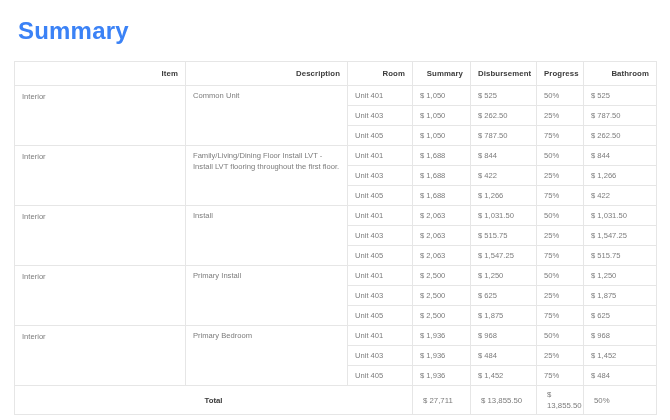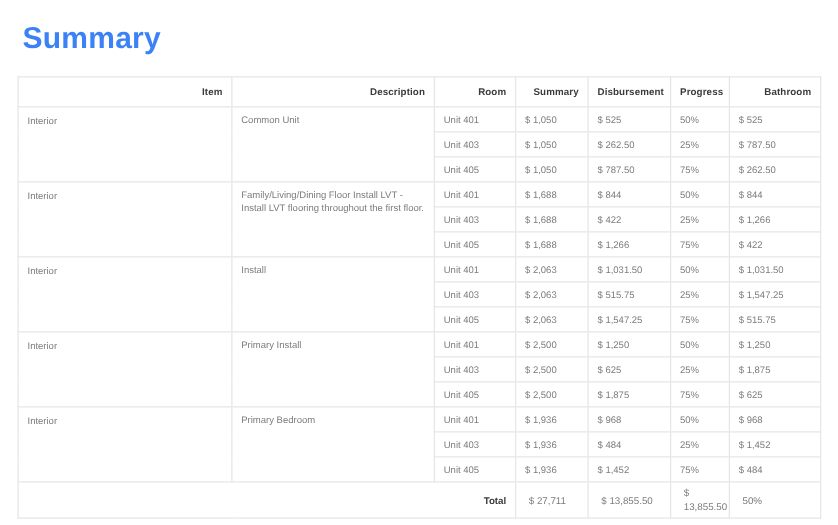--- a/index.html
+++ b/index.html
@@ -91,21 +91,21 @@
   table.summary tfoot td {
     height: 20px;
     border: 1px solid #e6e6e6;
     color: #3b3b3b;
     font-weight: 700;
     font-size: 7.8px;
     vertical-align: middle;
     padding: 3px 7px;
   }
   table.summary tfoot td.total-label {
-    text-align: right;
+    text-align: center;
   }
   table.summary tfoot td.total-val {
     font-weight: 400;
     color: #7c7c7c;
     text-align: left;
     padding-left: 10px;
   }
 </style>
 </head>
 <body>

